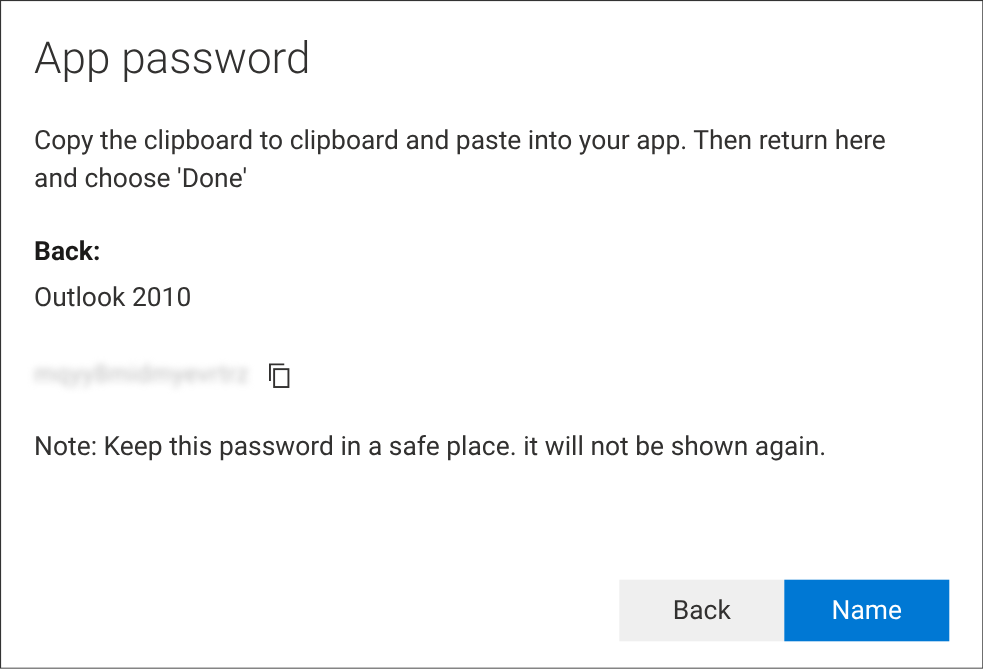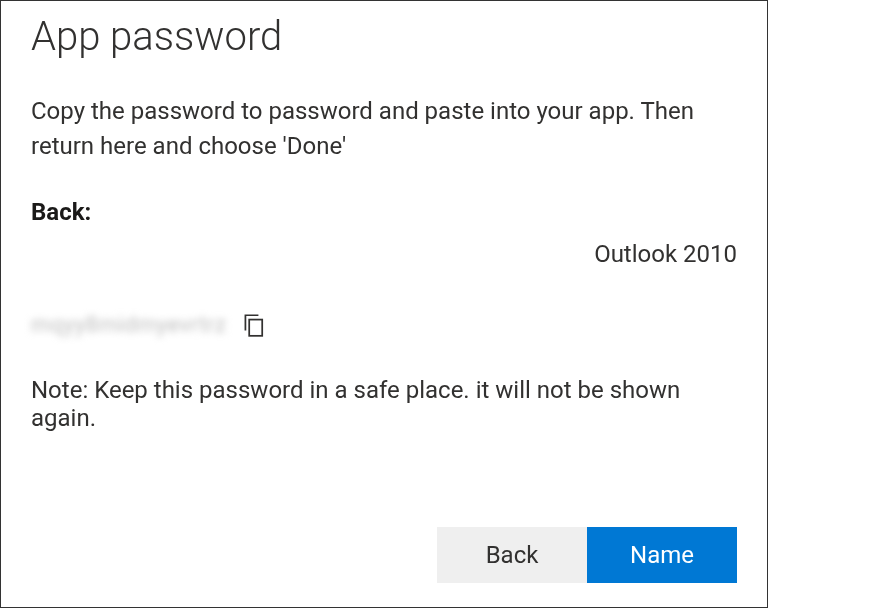--- a/index.html
+++ b/index.html
@@ -7,24 +7,24 @@
       margin: 0;
       padding: 0;
     }
     body {
       font-family: "Segoe UI", -apple-system, BlinkMacSystemFont, Roboto, "Helvetica Neue", sans-serif;
       background: #fff;
       width: 894px;
       height: 608px;
     }
     .dialog {
-      width: 768px;
+      width: 894px;
       height: 608px;
       border: 1px solid #333;
-      padding: 8px 30px 24px 30px;
+      padding: 24px 30px 24px 30px;
       position: relative;
       background: #fff;
     }
     .title {
       font-size: 40px;
       font-weight: 300;
       color: #323130;
       margin-bottom: 34px;
       margin-top: 4px;
     }
@@ -40,21 +40,20 @@
       font-size: 24px;
       font-weight: 700;
       color: #1b1a19;
       margin-bottom: 14px;
     }
     .field-value {
       font-size: 24px;
       font-weight: 400;
       color: #323130;
       margin-bottom: 44px;
-      text-align: right;
     }
     .password-row {
       display: flex;
       align-items: center;
       gap: 14px;
       margin-bottom: 38px;
     }
     .password-value {
       font-size: 22px;
       font-weight: 400;
@@ -106,21 +105,21 @@
       color: #fff;
     }
   </style>
 </head>
 <body>
 
 <div class="dialog">
 
   <h1 class="title">App password</h1>
 
-  <p class="instruction">Copy the password to password and paste into your app. Then return here and choose 'Done'</p>
+  <p class="instruction">Copy the clipboard to clipboard and paste into your app. Then return here and choose 'Done'</p>
 
   <div class="field-label">Back:</div>
   <div class="field-value">Outlook 2010</div>
 
   <div class="password-row">
     <span class="password-value">mqyy8midmyevrtrz</span>
     <span class="copy-icon">
       <svg viewBox="0 0 24 24" fill="none" stroke="currentColor" stroke-width="1.6">
         <rect x="8.5" y="7" width="12" height="15"></rect>
         <path d="M5 17 V3 H17"></path>

